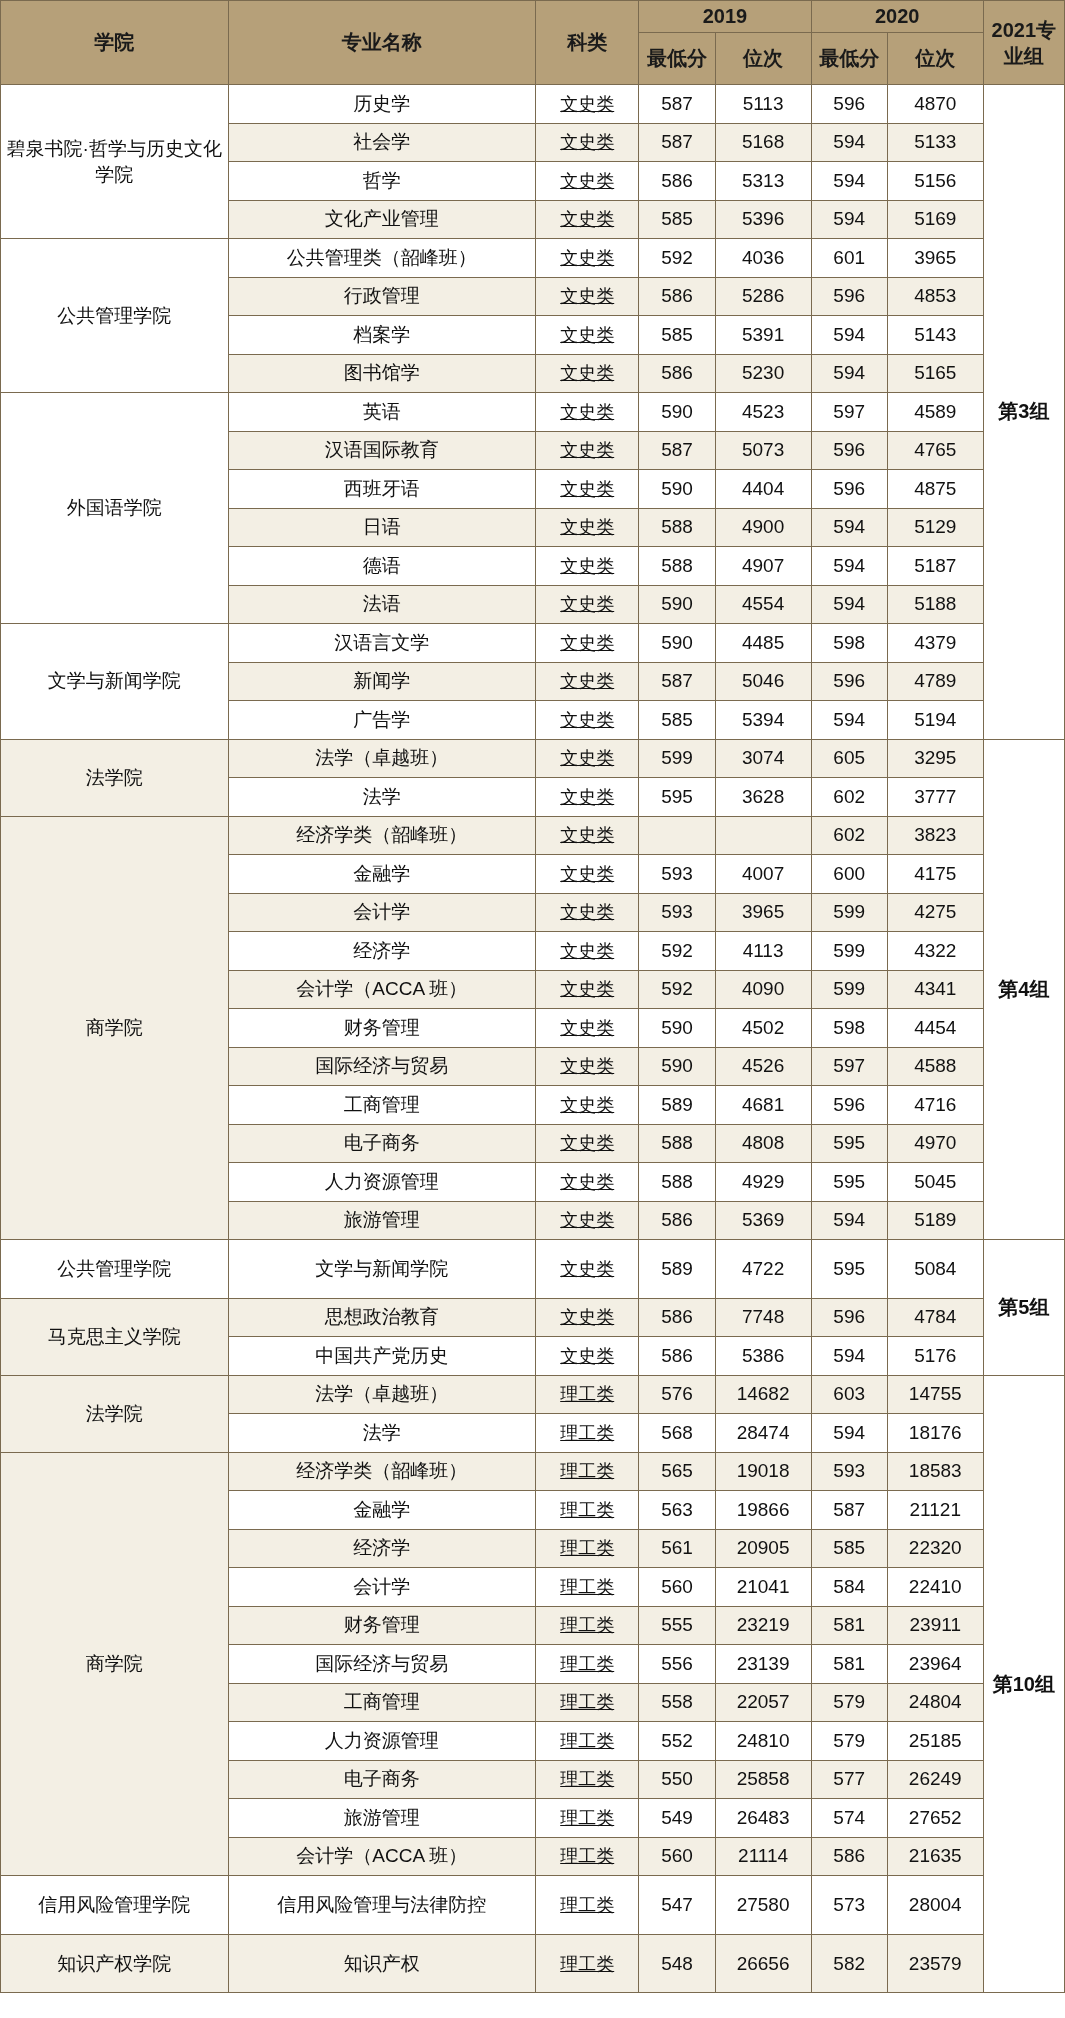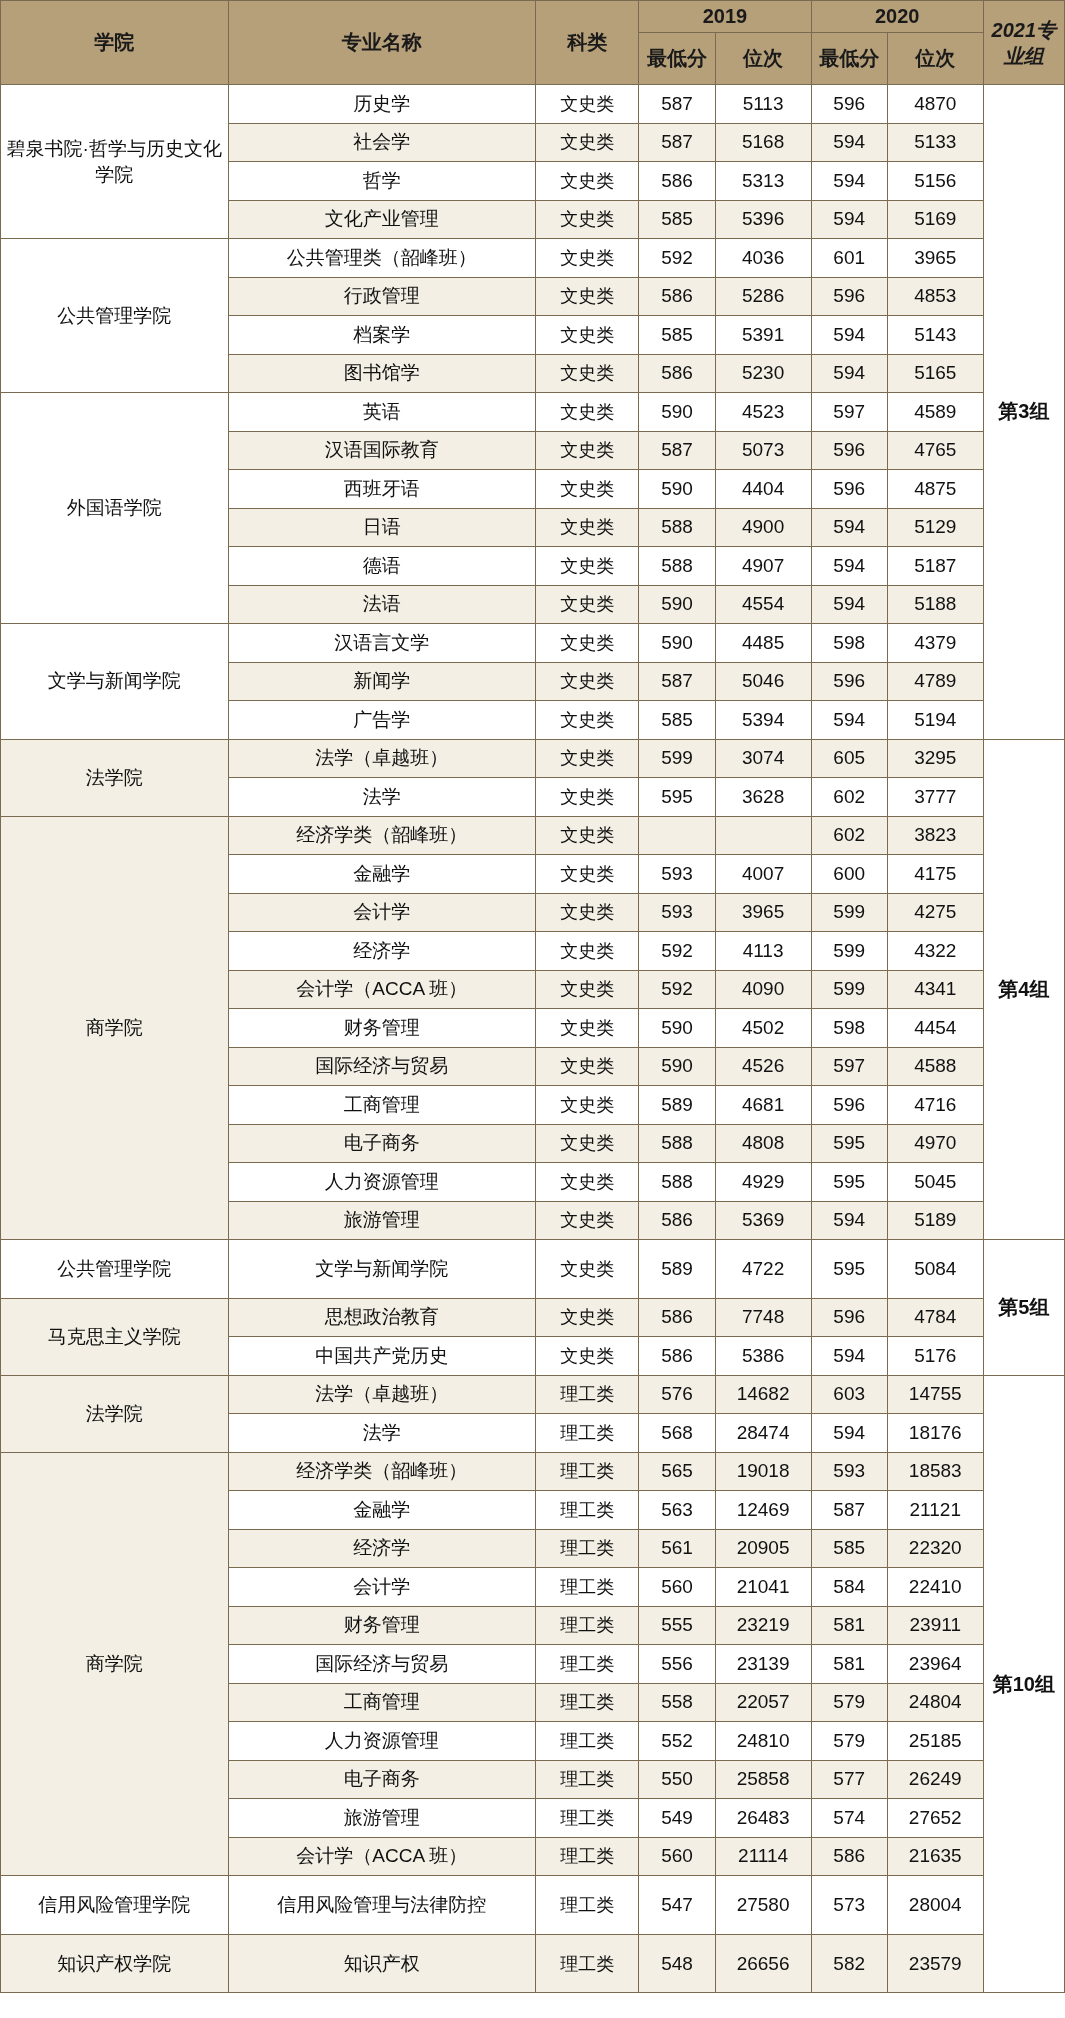--- a/index.html
+++ b/index.html
@@ -11,28 +11,28 @@
   .hdr-year{height:32px;}
   .hdr-sub{height:52px;}
   .col-college{width:185px;}
   .col-major{width:250px;}
   .col-kelei{width:84px;}
   .col-score{width:62px;}
   .col-rank{width:78px;}
   .col-group{width:66px;}
   td.college{font-size:19px;line-height:1.35;padding:16px 4px;}
   td.major{font-size:19px;padding:0 20px;}
-  td.kelei{font-size:18px;}
+  td.kelei{font-size:18px;text-decoration:underline;}
   td.num{font-size:19px;}
   td.group{font-size:20px;font-weight:bold;line-height:1.25;}
   tbody tr{height:38.5px;}
   .beige{background:#f3efe4;}
   .white{background:#ffffff;}
   .group-cell{background:#ffffff;margin-left:20px;}
-  .two-line{line-height:1.3;font-style:italic;}
+  .two-line{line-height:1.3;}
 </style>
 </head>
 <body>
 
 <div id="page">
   <table>
     <colgroup>
       <col class="col-college">
         <col class="col-major">
         <col class="col-kelei">
@@ -358,21 +358,21 @@
           <td class="kelei beige">理工类</td>
           <td class="num beige">565</td>
           <td class="num beige">19018</td>
           <td class="num beige">593</td>
           <td class="num beige">18583</td>
         </tr>
         <tr>
           <td class="major white">金融学</td>
           <td class="kelei white">理工类</td>
           <td class="num white">563</td>
-          <td class="num white">12469</td>
+          <td class="num white">19866</td>
           <td class="num white">587</td>
           <td class="num white">21121</td>
         </tr>
         <tr>
           <td class="major beige">经济学</td>
           <td class="kelei beige">理工类</td>
           <td class="num beige">561</td>
           <td class="num beige">20905</td>
           <td class="num beige">585</td>
           <td class="num beige">22320</td>

